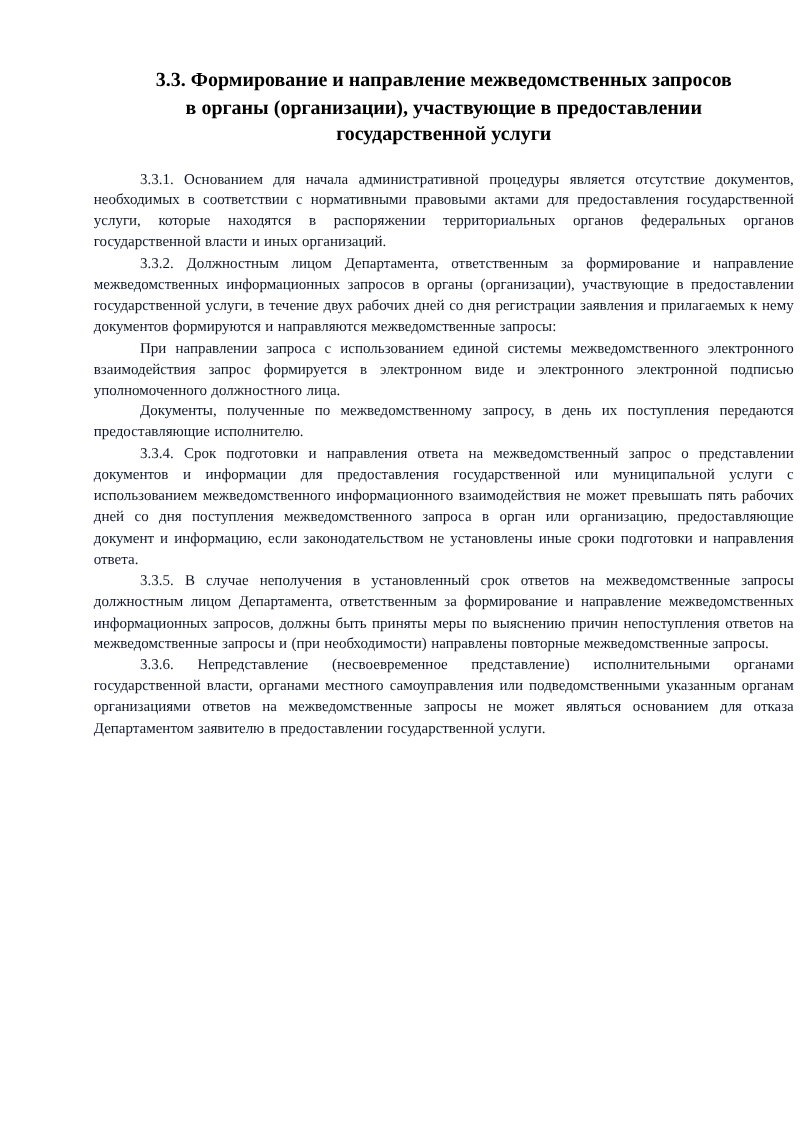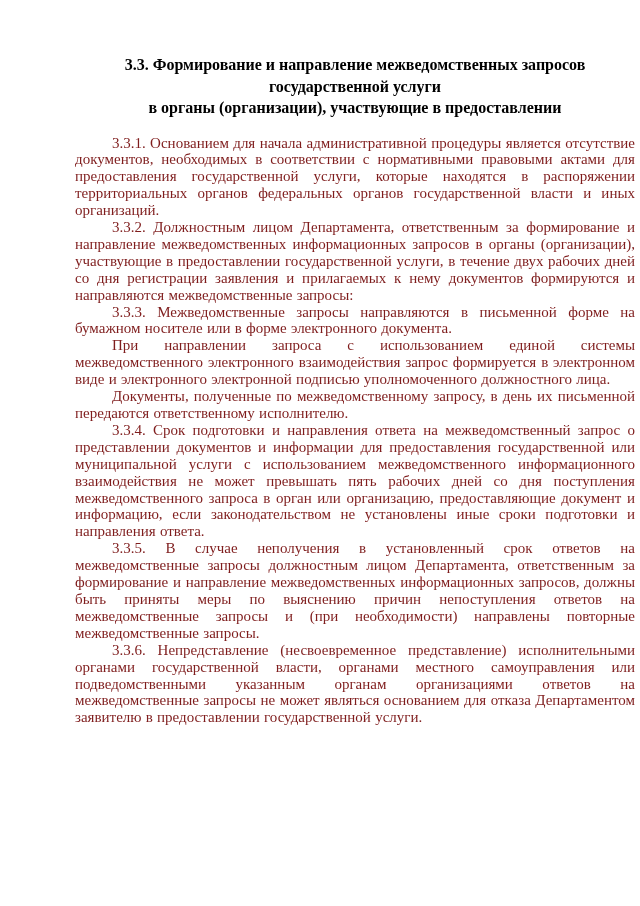--- a/index.html
+++ b/index.html
@@ -36,45 +36,44 @@
     color: #000000;
   }
   .heading-line {
     display: block;
   }
   .doc-body {
     margin-top: 16px;
   }
   .doc-body p {
     margin: 0;
-    font-size: 15px;
+    font-size: 12px;
     line-height: 16.9px;
     text-align: justify;
     text-indent: 37px;
-    color: #7f1d1d;
+    color: #0f172a;
     word-spacing: 0.5px;
   }
 </style>
 </head>
 <body>
 
 <div class="page">
   <div class="content">
 
     <div class="heading">
       <span class="heading-line">3.3. Формирование и направление межведомственных запросов</span>
+      <span class="heading-line">в органы (организации), участвующие в предоставлении</span>
       <span class="heading-line">государственной услуги</span>
-      <span class="heading-line">в органы (организации), участвующие в предоставлении</span>
     </div>
 
     <div class="doc-body">
       <p>3.3.1. Основанием для начала административной процедуры является отсутствие документов, необходимых в соответствии с нормативными правовыми актами для предоставления государственной услуги, которые находятся в распоряжении территориальных органов федеральных органов государственной власти и иных организаций.</p>
       <p>3.3.2. Должностным лицом Департамента, ответственным за формирование и направление межведомственных информационных запросов в органы (организации), участвующие в предоставлении государственной услуги, в течение двух рабочих дней со дня регистрации заявления и прилагаемых к нему документов формируются и направляются межведомственные запросы:</p>
-      <p>3.3.3. Межведомственные запросы направляются в письменной форме на бумажном носителе или в форме электронного документа.</p>
       <p>При направлении запроса с использованием единой системы межведомственного электронного взаимодействия запрос формируется в электронном виде и электронного электронной подписью уполномоченного должностного лица.</p>
-      <p>Документы, полученные по межведомственному запросу, в день их письменной передаются ответственному исполнителю.</p>
+      <p>Документы, полученные по межведомственному запросу, в день их поступления передаются предоставляющие исполнителю.</p>
       <p>3.3.4. Срок подготовки и направления ответа на межведомственный запрос о представлении документов и информации для предоставления государственной или муниципальной услуги с использованием межведомственного информационного взаимодействия не может превышать пять рабочих дней со дня поступления межведомственного запроса в орган или организацию, предоставляющие документ и информацию, если законодательством не установлены иные сроки подготовки и направления ответа.</p>
       <p>3.3.5. В случае неполучения в установленный срок ответов на межведомственные запросы должностным лицом Департамента, ответственным за формирование и направление межведомственных информационных запросов, должны быть приняты меры по выяснению причин непоступления ответов на межведомственные запросы и (при необходимости) направлены повторные межведомственные запросы.</p>
       <p>3.3.6. Непредставление (несвоевременное представление) исполнительными органами государственной власти, органами местного самоуправления или подведомственными указанным органам организациями ответов на межведомственные запросы не может являться основанием для отказа Департаментом заявителю в предоставлении государственной услуги.</p>
     </div>
 
   </div>
 </div>
 
 </body></html>

